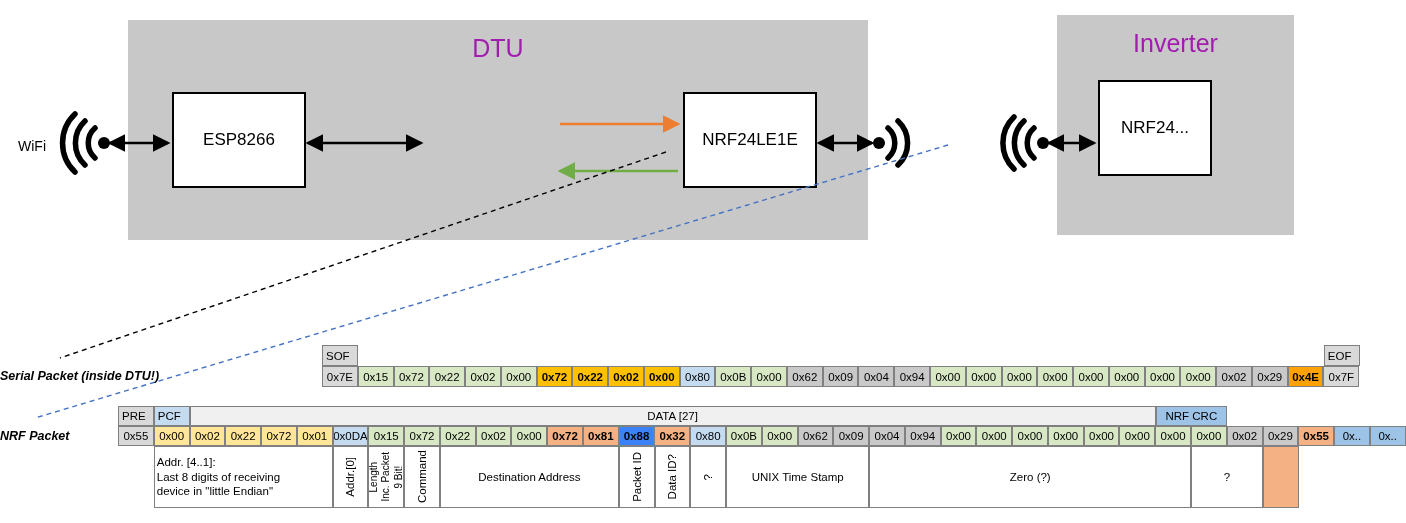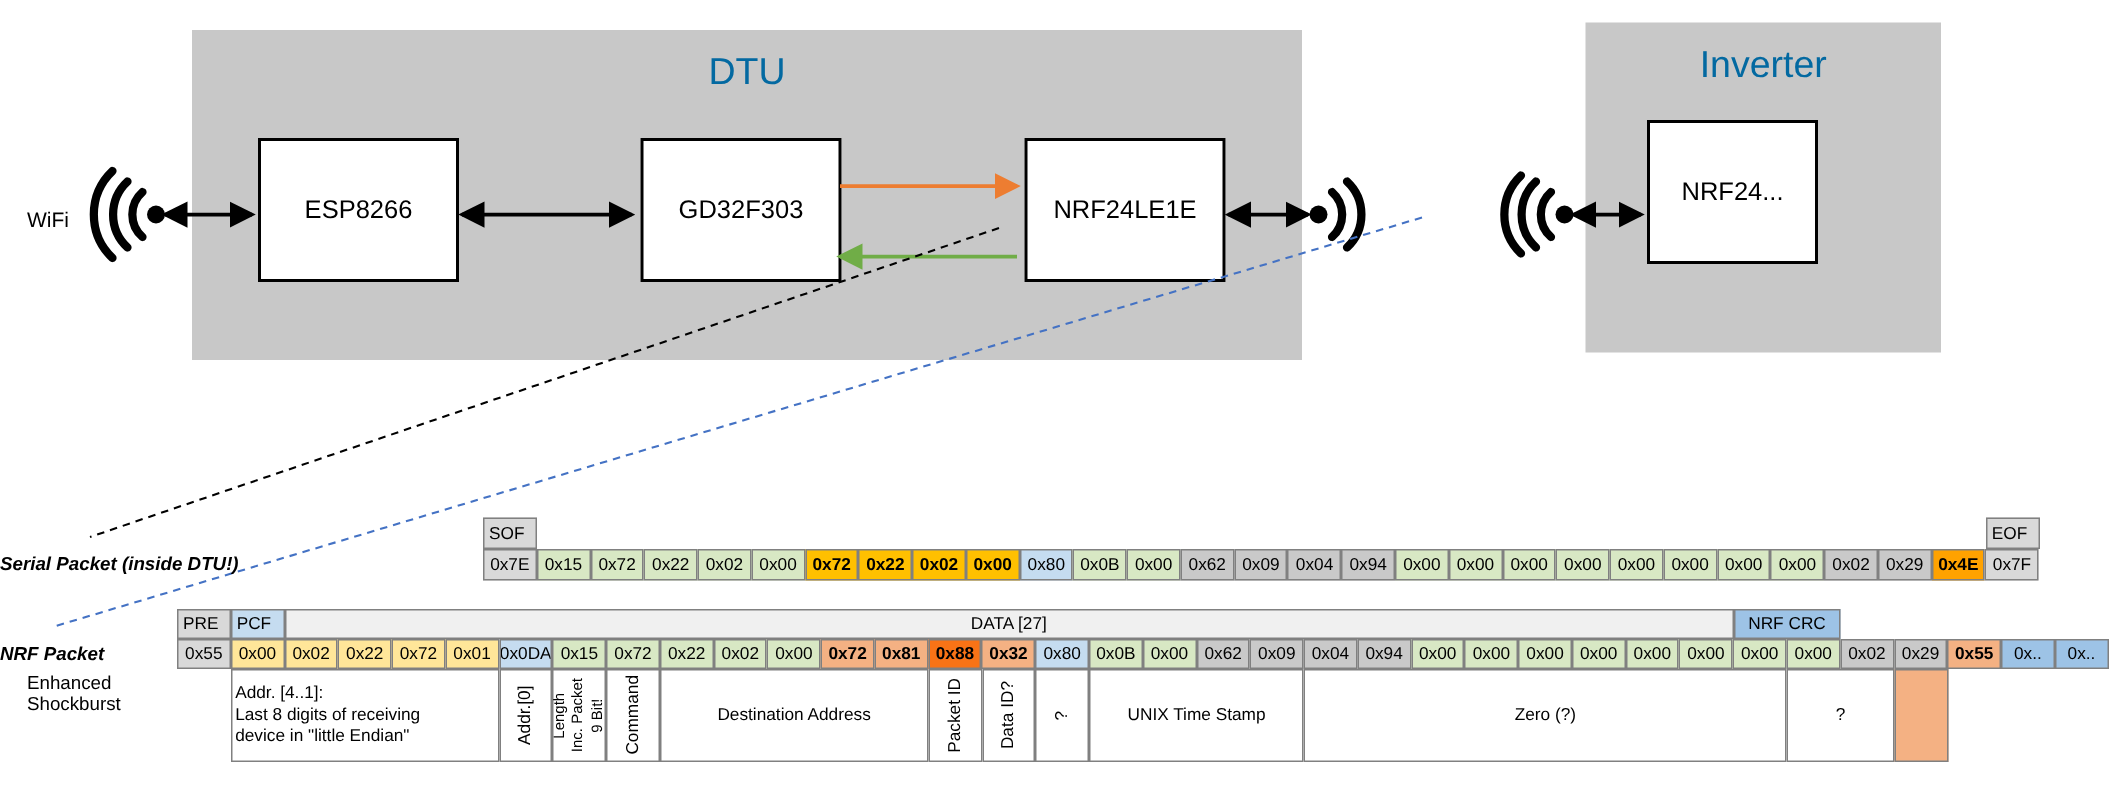--- a/index.html
+++ b/index.html
@@ -5,21 +5,21 @@
   html,body{margin:0;padding:0;}
   body{
     width:1406px;height:523px;position:relative;background:#ffffff;
     font-family:"Liberation Sans",sans-serif;color:#000;overflow:hidden;
   }
   
   #diagram{position:absolute;left:0;top:0;width:1406px;height:270px;}
   .enclosure{position:absolute;background:#c8c8c8;}
   .enclosure-title{
     position:absolute;width:100%;text-align:center;top:14px;
-    font-size:25px;color:#0369a1;
+    font-size:25px;color:#a21caf;
   }
   .chip{
     position:absolute;background:#ffffff;border:2.5px solid #000;
     display:flex;align-items:center;justify-content:center;
     font-size:17px;text-align:center;
   }
   .wifi-label{position:absolute;font-size:14px;}
   svg.overlay{position:absolute;left:0;top:0;width:1406px;height:523px;
               pointer-events:none;overflow:visible;}
 
@@ -55,23 +55,20 @@
 <body>
 
 <div id="diagram">
 
   <div class="enclosure" style="left:128px;top:20px;width:740px;height:220px;">
     <div class="enclosure-title">DTU</div>
   </div>
 
   <div class="chip" style="left:172px;top:92px;width:130px;height:92px;">
     <span>ESP8266</span>
-  </div>
-  <div class="chip" style="left:427px;top:92px;width:130px;height:92px;">
-    <span>GD32F303</span>
   </div>
   <div class="chip" style="left:683px;top:92px;width:130px;height:92px;">
     <span>NRF24LE1E</span>
   </div>
 
   <div class="enclosure" style="left:1057px;top:15px;width:237px;height:220px;">
     <div class="enclosure-title">Inverter</div>
   </div>
   <div class="chip" style="left:1098px;top:80px;width:110px;height:92px;">
     <span>NRF24...</span>
@@ -165,21 +162,20 @@
       <div class="cell" style="width: 35.78px; background: rgb(216, 232, 196);">0x00</div>
       <div class="cell" style="width: 35.78px; background: rgb(216, 232, 196);">0x00</div>
       <div class="cell" style="width: 35.78px; background: rgb(216, 232, 196);">0x00</div>
       <div class="cell" style="width: 35.78px; background: rgb(201, 201, 201);">0x02</div>
       <div class="cell" style="width: 35.78px; background: rgb(201, 201, 201);">0x29</div>
       <div class="cell b" style="width: 35.78px; background: rgb(255, 162, 0);">0x4E</div>
       <div class="cell" style="width: 35.78px; background: rgb(217, 217, 217);">0x7F</div>
     </div>
 
   <div class="row-label" style="left:0px;top:429px;width:100px;">NRF Packet</div>
-  <div class="row-label plain" style="left:0px;top:448px;width:110px;text-align:left;padding-left:18px;">Enhanced Shockburst</div>
 
   <div class="cellrow" id="nrf-hdr" style="left:118px;top:406px;height:20px;">
       <div class="cell hdr" style="width: 35.78px; background: rgb(217, 217, 217); justify-content: flex-start; padding-left: 3px;">PRE</div>
       <div class="cell hdr" style="width: 35.78px; background: rgb(197, 220, 240); justify-content: flex-start; padding-left: 3px;">PCF</div>
       <div class="cell hdr" style="width: 966.06px; background: rgb(240, 240, 240); justify-content: center;">DATA [27]</div>
       <div class="cell hdr" style="width: 71.56px; background: rgb(157, 195, 230); justify-content: center;">NRF CRC</div>
     </div>
   <div class="cellrow" id="nrf-bytes" style="left:118px;top:426px;height:20px;">
       <div class="cell" style="width: 35.78px; background: rgb(217, 217, 217);">0x55</div>
       <div class="cell" style="width: 35.78px; background: rgb(255, 230, 153);">0x00</div>
@@ -188,21 +184,21 @@
       <div class="cell" style="width: 35.78px; background: rgb(255, 230, 153);">0x72</div>
       <div class="cell" style="width: 35.78px; background: rgb(255, 230, 153);">0x01</div>
       <div class="cell" style="width: 35.78px; background: rgb(197, 220, 240);">0x0DA</div>
       <div class="cell" style="width: 35.78px; background: rgb(216, 232, 196);">0x15</div>
       <div class="cell" style="width: 35.78px; background: rgb(216, 232, 196);">0x72</div>
       <div class="cell" style="width: 35.78px; background: rgb(216, 232, 196);">0x22</div>
       <div class="cell" style="width: 35.78px; background: rgb(216, 232, 196);">0x02</div>
       <div class="cell" style="width: 35.78px; background: rgb(216, 232, 196);">0x00</div>
       <div class="cell b" style="width: 35.78px; background: rgb(244, 177, 131);">0x72</div>
       <div class="cell b" style="width: 35.78px; background: rgb(244, 177, 131);">0x81</div>
-      <div class="cell b" style="width: 35.78px; background: #f97316;">0x88</div>
+      <div class="cell b" style="width: 35.78px; background: #3b82f6;">0x88</div>
       <div class="cell b" style="width: 35.78px; background: rgb(244, 177, 131);">0x32</div>
       <div class="cell" style="width: 35.78px; background: rgb(197, 220, 240);">0x80</div>
       <div class="cell" style="width: 35.78px; background: rgb(216, 232, 196);">0x0B</div>
       <div class="cell" style="width: 35.78px; background: rgb(216, 232, 196);">0x00</div>
       <div class="cell" style="width: 35.78px; background: rgb(201, 201, 201);">0x62</div>
       <div class="cell" style="width: 35.78px; background: rgb(201, 201, 201);">0x09</div>
       <div class="cell" style="width: 35.78px; background: rgb(201, 201, 201);">0x04</div>
       <div class="cell" style="width: 35.78px; background: rgb(201, 201, 201);">0x94</div>
       <div class="cell" style="width: 35.78px; background: rgb(216, 232, 196);">0x00</div>
       <div class="cell" style="width: 35.78px; background: rgb(216, 232, 196);">0x00</div>

